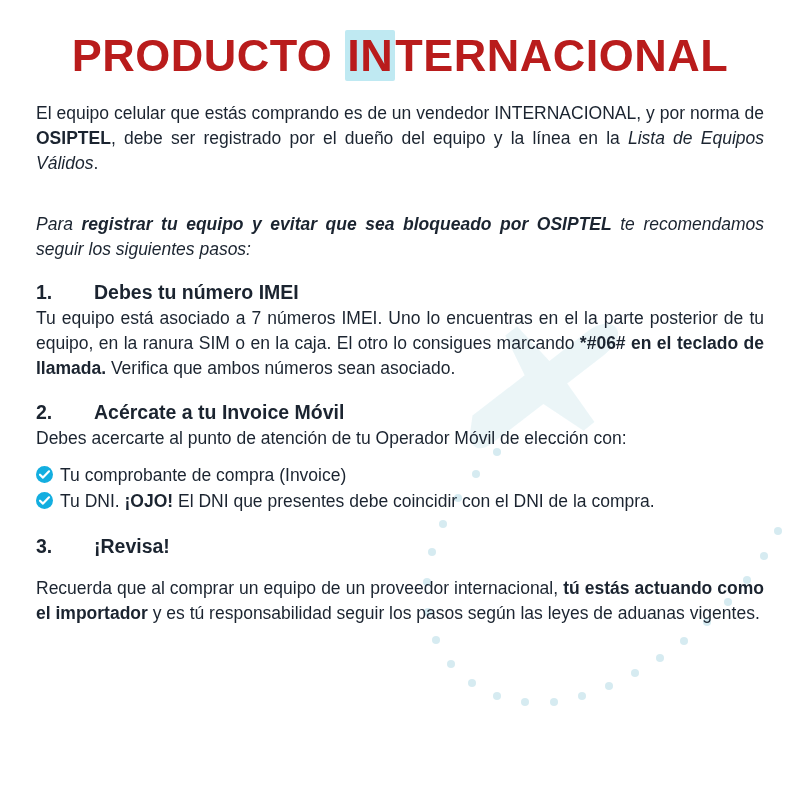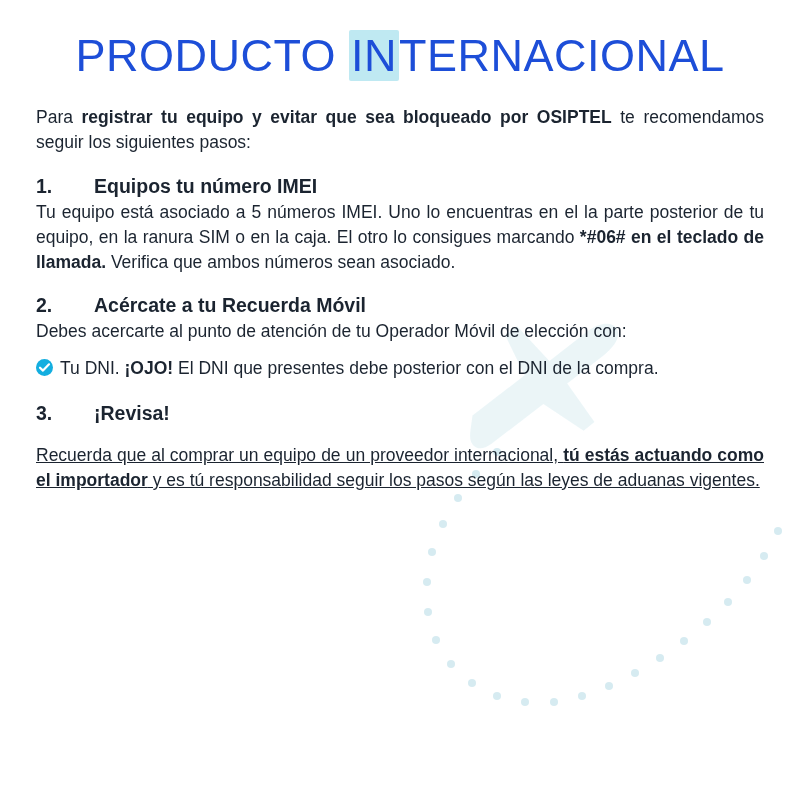--- a/index.html
+++ b/index.html
@@ -28,24 +28,24 @@
   .decor {
     position: absolute;
     inset: 0;
     z-index: 1;
     pointer-events: none;
   }
 
   
   .title {
     font-size: 45px;
-    font-weight: normal;
+    font-weight: bold;
     letter-spacing: 0.5px;
     text-align: center;
-    color: #1d4ed8;
+    color: #b91c1c;
     white-space: nowrap;
     margin: 6px 0 22px 0;
     line-height: 1.05;
   }
   .title .hl {
     background: #bfe9f2;
     padding: 0 2px;
     border-radius: 2px;
   }
 
@@ -95,21 +95,21 @@
     width: 17px;
     height: 17px;
     border-radius: 50%;
     background: #13aee0;
     margin-right: 7px;
     position: relative;
     top: 3px;
   }
   .check svg { display: block; }
 
-  .closing { margin-top: 18px; text-decoration: underline; }
+  .closing { margin-top: 18px; }
 </style>
 </head>
 <body>
 
 <svg class="decor" width="800" height="800" viewBox="0 0 800 800" aria-hidden="true">
   <g opacity="0.30">
     <path d="M470 400 l62 -22 l-6 -44 l14 -5 l20 43 l44 -16 c16 -6 28 -2 30 6 c2 8 -6 16 -22 22 l-42 15 l14 45 l-13 5 l-30 -38 l-62 22 c-9 3 -16 1 -18 -6 c-2 -6 2 -12 9 -27 z" fill="#bfe0e8" transform="rotate(-18 520 400)"></path>
   </g>
   <g fill="#cfe8ef" opacity="0.85">
     <circle cx="497" cy="452" r="4"></circle>
@@ -137,48 +137,59 @@
     <circle cx="778" cy="531" r="4"></circle>
   </g>
 </svg>
 
 <div class="page">
 
   <h1 class="title">
     <span>PRODUCTO </span><span class="hl">IN</span><span>TERNACIONAL</span>
   </h1>
 
-
-  <p style="margin-top:26px;">
+  <p>
+    <span>El equipo celular que estás comprando es de un vendedor INTERNACIONAL, y por norma de </span><span class="b">OSIPTEL</span><span>, debe ser registrado por el dueño del equipo y la línea en la </span><span class="i">Lista de Equipos Válidos</span><span>.</span>
+  </p>
+
+  <p style="margin-top:36px;font-style:italic;">
     <span>Para </span><span class="b">registrar tu equipo y evitar que sea bloqueado por OSIPTEL</span><span> te recomendamos seguir los siguientes pasos:</span>
   </p>
 
   <div class="step">
     <span class="step-num">1.</span>
-    <span class="step-title">Equipos tu número IMEI</span>
+    <span class="step-title">Debes tu número IMEI</span>
   </div>
   <p class="body-block">
-    <span>Tu equipo está asociado a 5 números IMEI. Uno lo encuentras en el la parte posterior de tu equipo, en la ranura SIM o en la caja. El otro lo consigues marcando </span><span class="b">*#06# en el teclado de llamada.</span><span> Verifica que ambos números sean asociado.</span>
+    <span>Tu equipo está asociado a 7 números IMEI. Uno lo encuentras en el la parte posterior de tu equipo, en la ranura SIM o en la caja. El otro lo consigues marcando </span><span class="b">*#06# en el teclado de llamada.</span><span> Verifica que ambos números sean asociado.</span>
   </p>
 
   <div class="step">
     <span class="step-num">2.</span>
-    <span class="step-title">Acércate a tu Recuerda Móvil</span>
+    <span class="step-title">Acércate a tu Invoice Móvil</span>
   </div>
   <p class="body-block" style="text-align:left;margin-bottom:12px;">
     <span>Debes acercarte al punto de atención de tu Operador Móvil de elección con:</span>
   </p>
   <ul class="check-list">
     <li>
       <span class="check">
         <svg width="17" height="17" viewBox="0 0 17 17">
             <path d="M4 8.7 L7 11.6 L13 5.3" fill="none" stroke="#ffffff" stroke-width="2.2" stroke-linecap="round" stroke-linejoin="round"></path>
           </svg>
       </span>
-      <span><span>Tu DNI. </span><span class="b">¡OJO!</span><span> El DNI que presentes debe posterior con el DNI de la compra.</span></span>
+      <span>Tu comprobante de compra (Invoice)</span>
+    </li>
+    <li>
+      <span class="check">
+        <svg width="17" height="17" viewBox="0 0 17 17">
+            <path d="M4 8.7 L7 11.6 L13 5.3" fill="none" stroke="#ffffff" stroke-width="2.2" stroke-linecap="round" stroke-linejoin="round"></path>
+          </svg>
+      </span>
+      <span><span>Tu DNI. </span><span class="b">¡OJO!</span><span> El DNI que presentes debe coincidir con el DNI de la compra.</span></span>
     </li>
   </ul>
 
   <div class="step">
     <span class="step-num">3.</span>
     <span class="step-title">¡Revisa!</span>
   </div>
 
   <p class="closing">
     <span>Recuerda que al comprar un equipo de un proveedor internacional, </span><span class="b">tú estás actuando como el importador</span><span> y es tú responsabilidad seguir los pasos según las leyes de aduanas vigentes.</span>

